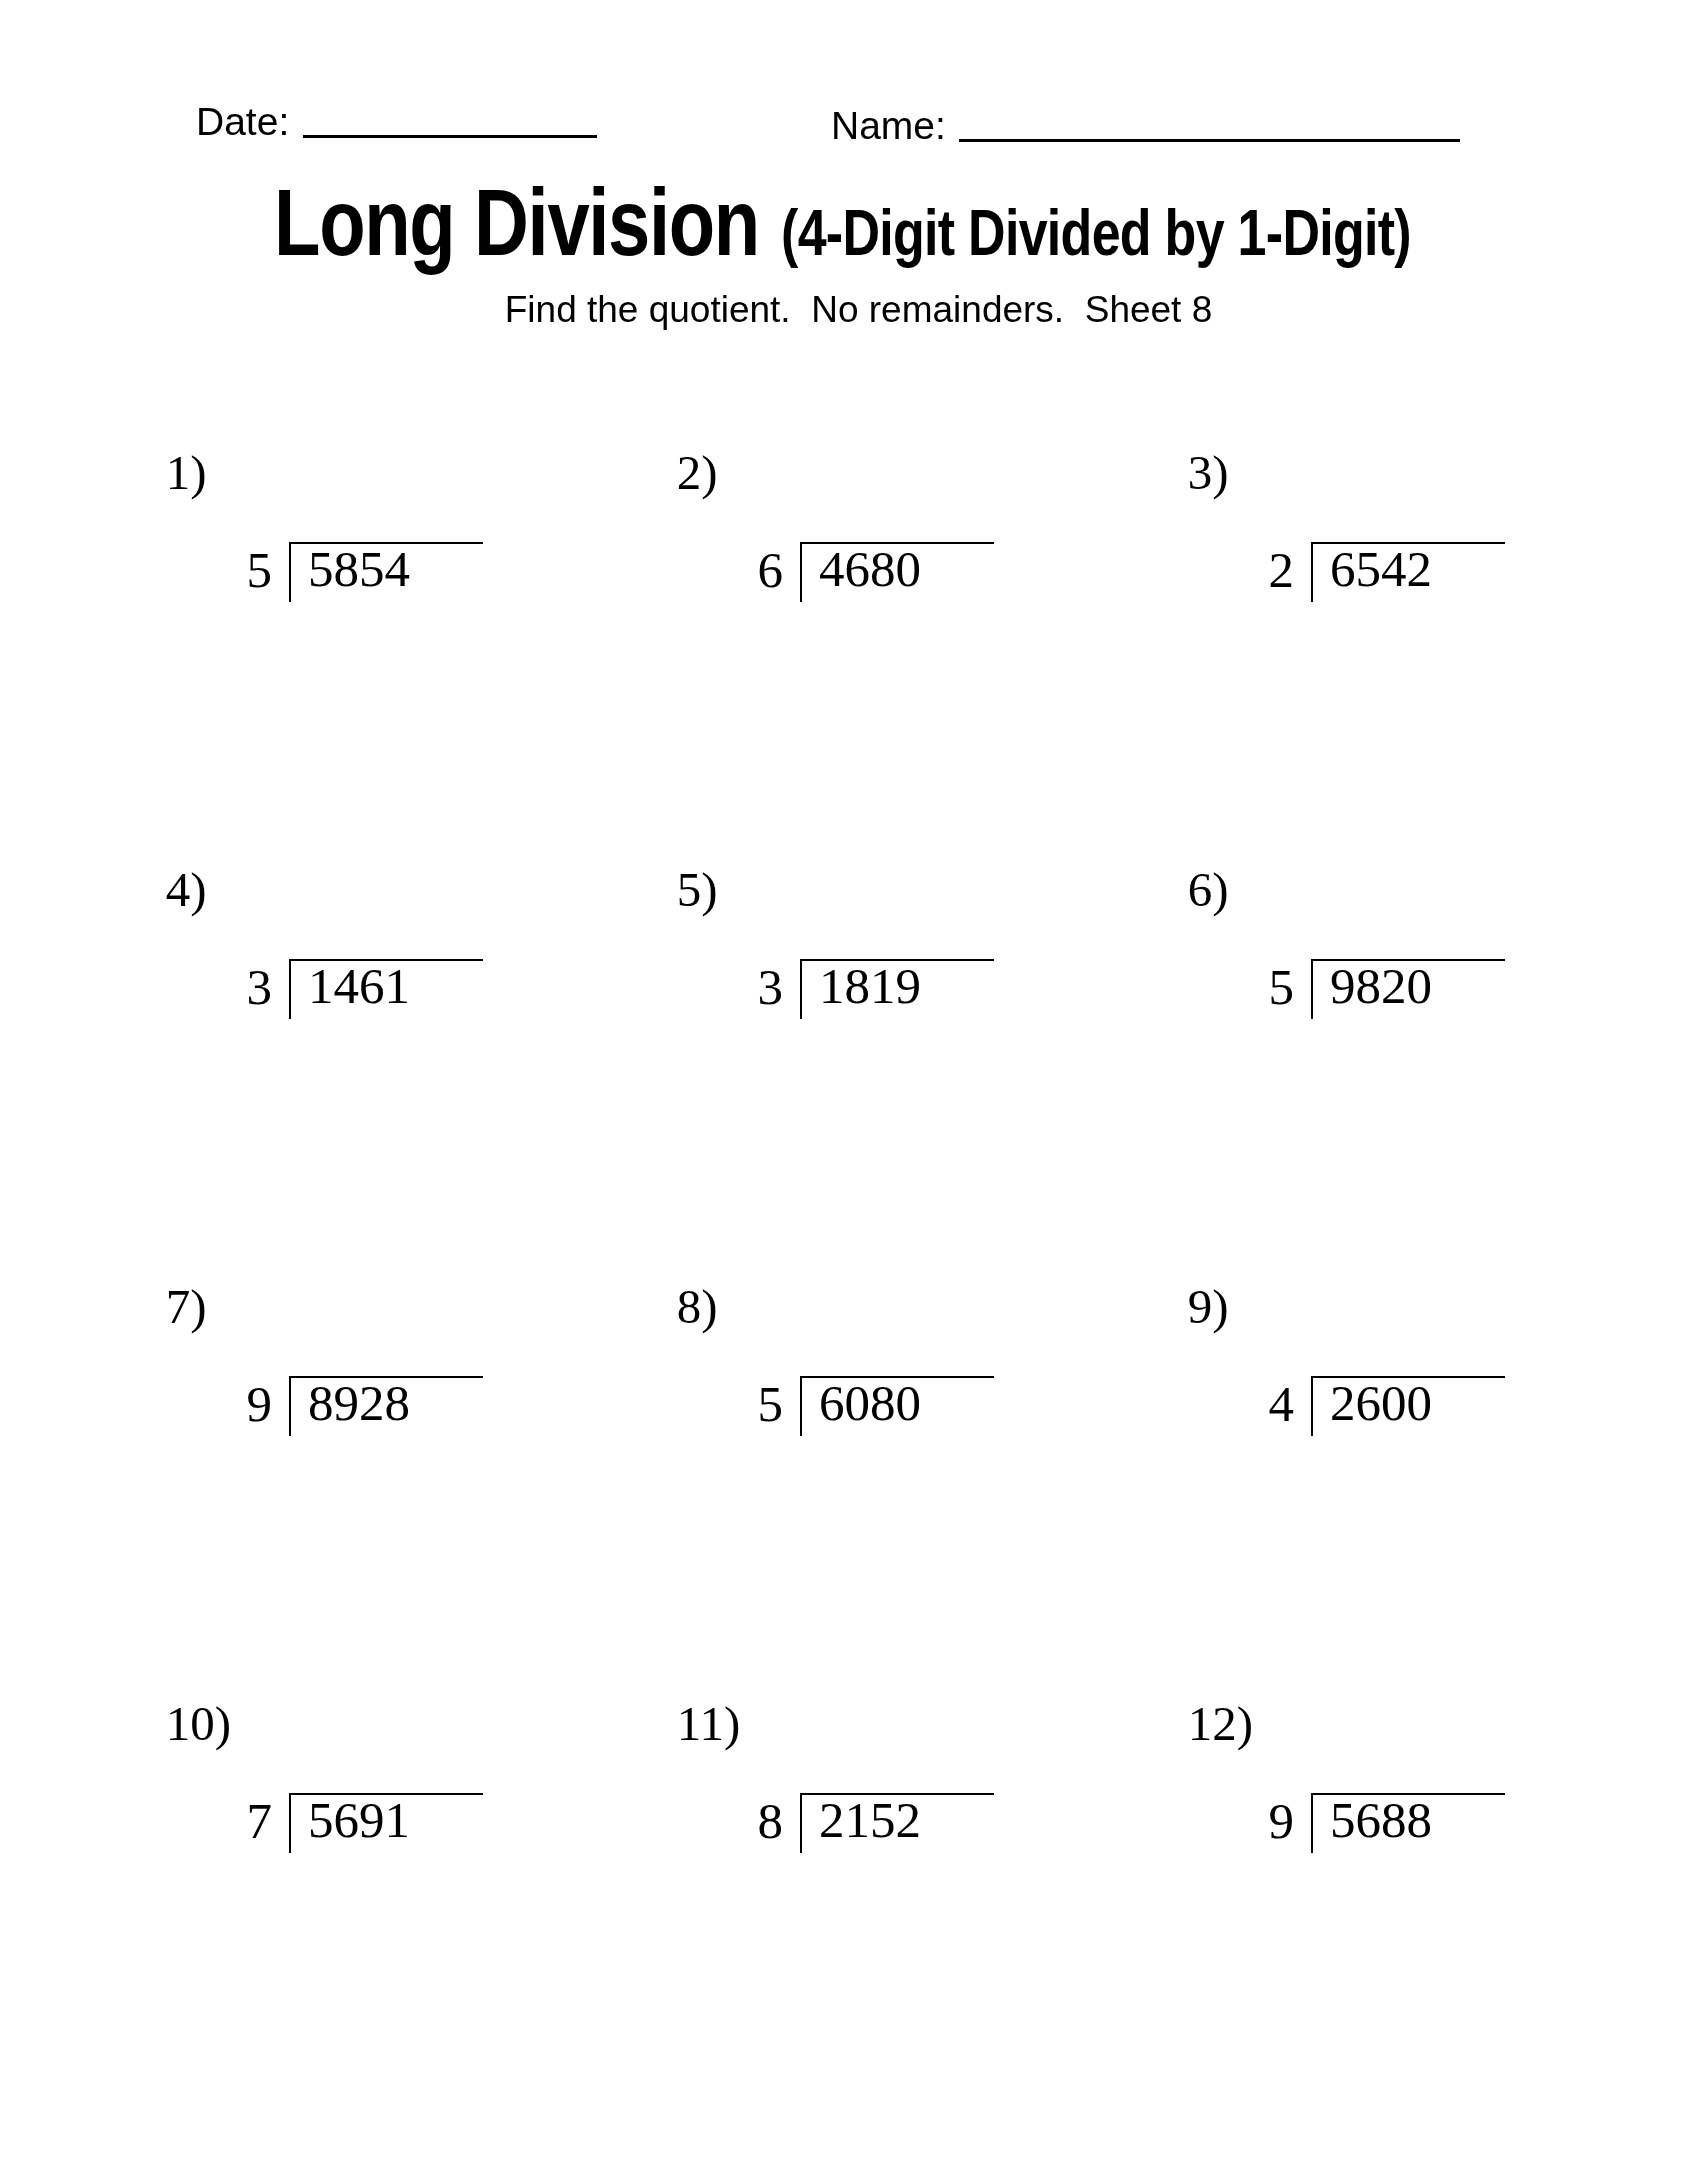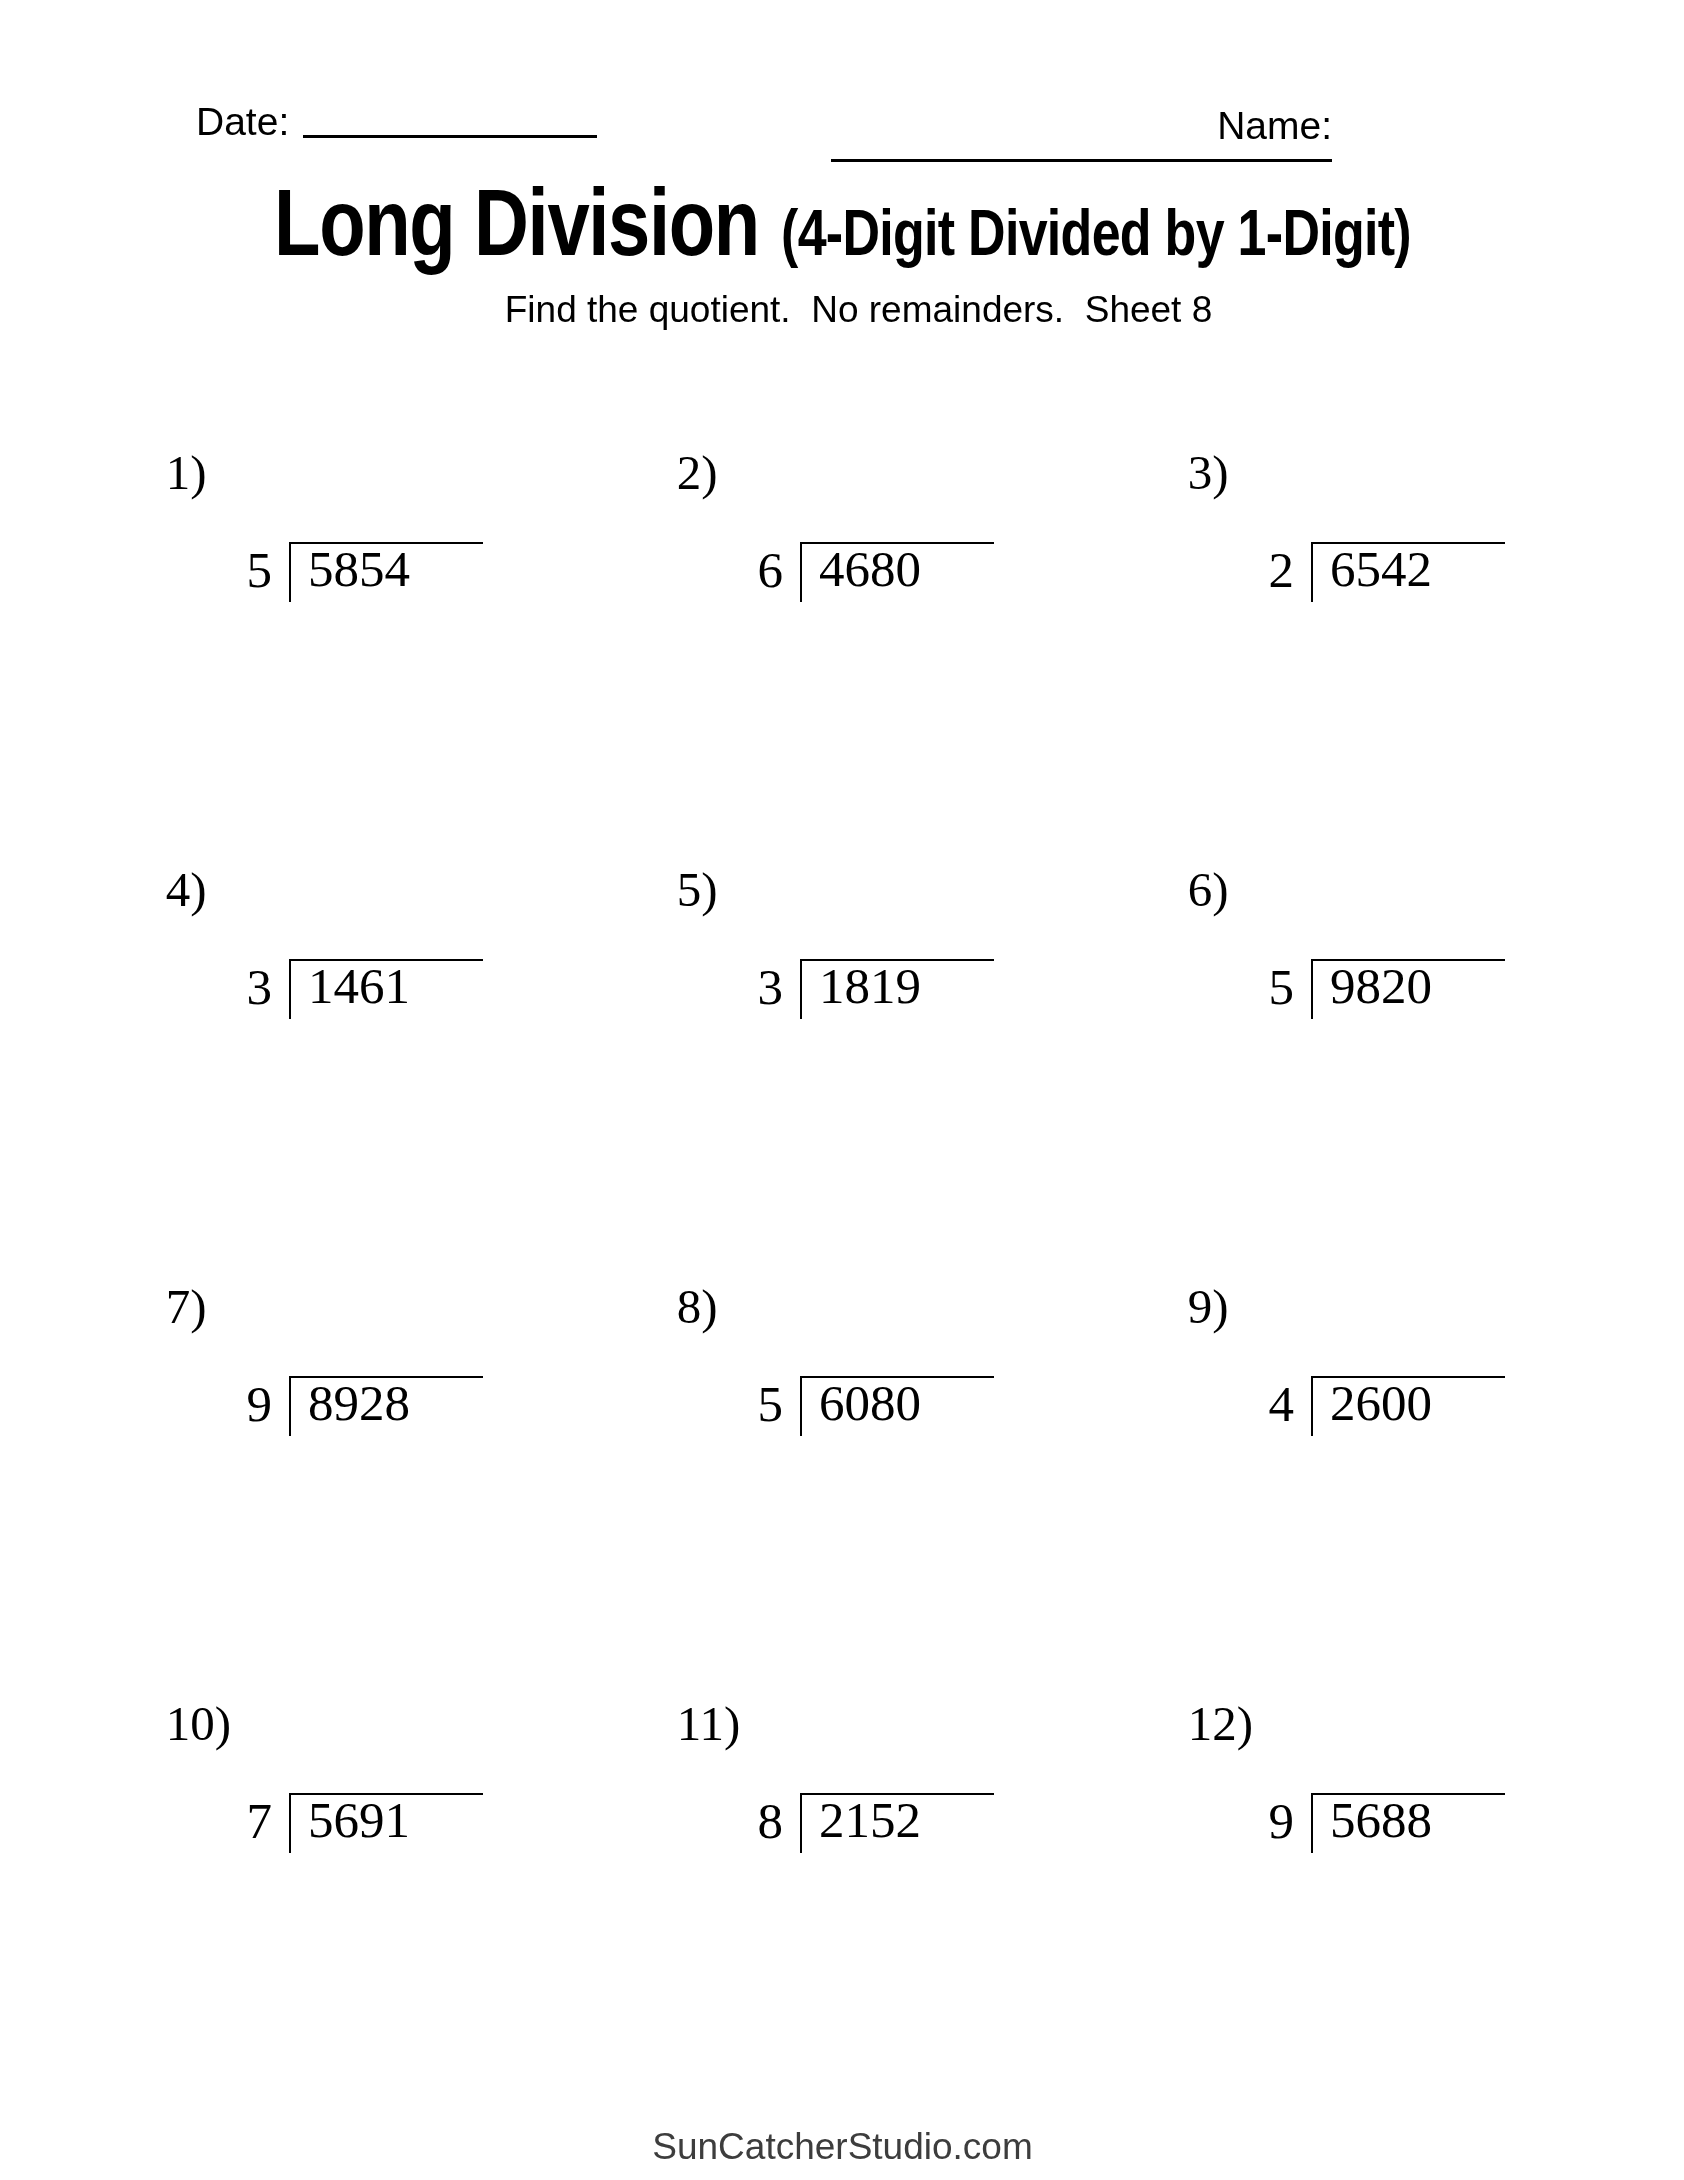--- a/index.html
+++ b/index.html
@@ -21,21 +21,21 @@
   .field {
     position: absolute;
     display: flex;
     align-items: flex-end;
     gap: 13.6px;
     font-size: 39px;
     line-height: 1;
     font-weight: 400;
   }
   .field-date { left: 196px; top: 102px; text-align: right; }
-  .field-name { left: 831px; top: 106px; flex-direction: column; }
+  .field-name { left: 831px; top: 106px; }
   .blank-line {
     display: inline-block;
     border-bottom: 3.4px solid #000;
     margin-bottom: 3.4px;
     height: 0;
   }
   .blank-date { width: 294px; }
   .blank-name { width: 501px; }
 
   
@@ -242,16 +242,15 @@
 
       <div class="problem-cell">
         <div class="pnum">12)</div>
         <div class="problem">
           <span class="divisor">9</span>
           <span class="dividend-box"><span>5688</span></span>
         </div>
       </div>
     </div>
 
-  <div class="footer">SunCatcherStudio.com</div>
 
 </div>
 
 
 </body></html>

